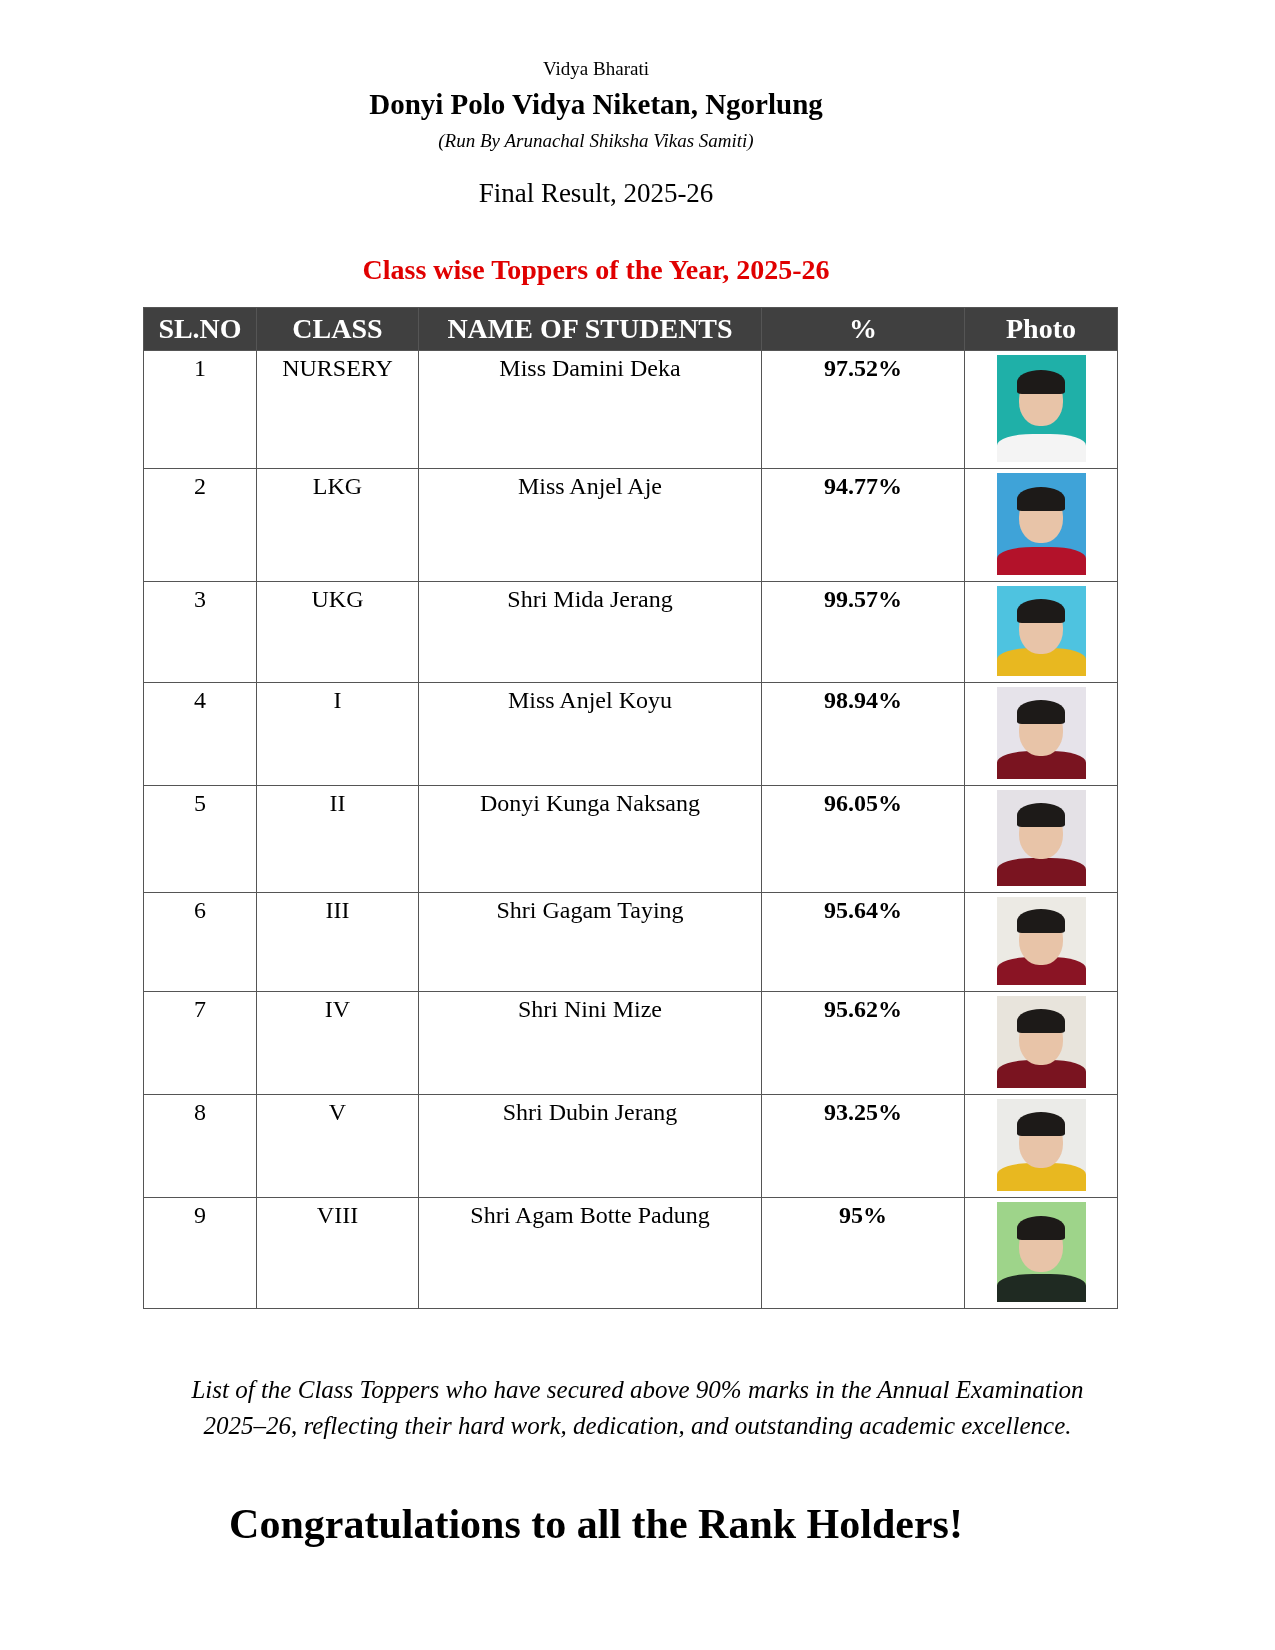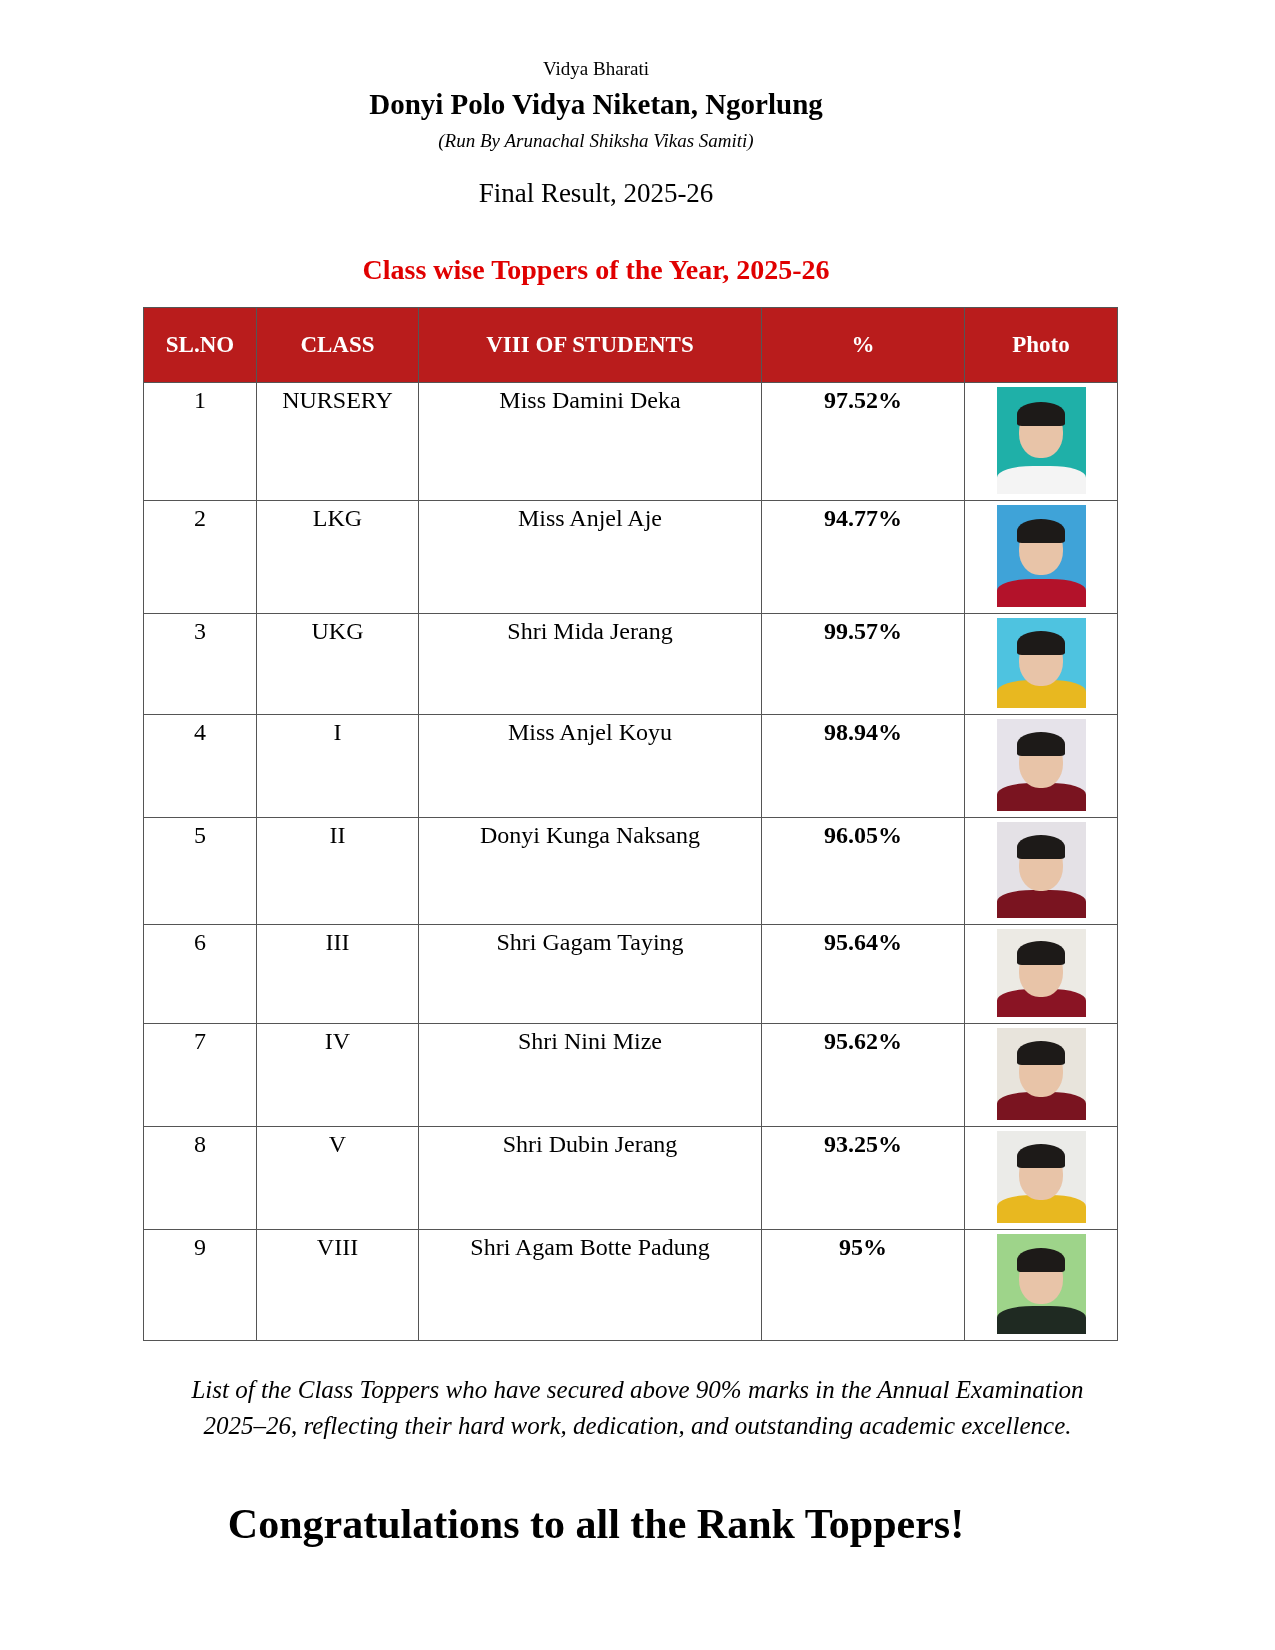--- a/index.html
+++ b/index.html
@@ -5,21 +5,21 @@
   html, body { margin:0; padding:0; background:#ffffff; }
   body { width:1275px; height:1650px; position:relative; font-family:"Liberation Serif", "DejaVu Serif", serif; color:#000; }
   .center { position:absolute; left:0; width:1192px; text-align:center; }
   .org { top:58px; font-size:19px; }
   .school { top:88px; font-size:29px; font-weight:bold; }
   .runby { top:130px; font-size:19px; font-style:italic; }
   .final { top:178px; font-size:27px; }
   .final span { }
   .toppers { top:254px; font-size:28px; font-weight:bold; color:#e00000; }
   table.results { position:absolute; left:143px; top:307px; width:974px; border-collapse:collapse; table-layout:fixed; }
-  table.results th { background:#b91c1c; color:#ffffff; font-size:23px; font-weight:bold; height:42px; border:1.5px solid #555; padding:16px; text-align:center; }
+  table.results th { background:#404040; color:#ffffff; font-size:28px; font-weight:bold; height:42px; border:1.5px solid #555; padding:0; text-align:center; }
   table.results td { border:1.5px solid #555; vertical-align:top; font-size:24px; padding:4px 6px 0 6px; }
   td.c-num, td.c-class { text-align:center; }
   td.c-name { text-align:center; padding-left:10px; }
   td.c-pct { text-align:center; font-weight:bold; }
   td.c-photo { padding:2px 0 0 0; text-align:center; }
   .photo { display:inline-block; width:89px; position:relative; overflow:hidden; }
   .photo .head { position:absolute; left:22px; width:44px; height:52px; border-radius:50% 50% 46% 46%; background:#e8c4a8; }
   .photo .hair { position:absolute; left:20px; width:48px; height:24px; border-radius:50% 50% 10% 10%; background:#1d1a18; }
   .photo .body { position:absolute; left:0; right:0; bottom:0; height:28px; border-radius:40% 40% 0 0; }
   .desc { top:1372px; left:190px; width:895px; font-size:25px; font-style:italic; line-height:36px; }
@@ -39,21 +39,21 @@
     <col style="width:113px">
       <col style="width:162px">
       <col style="width:343px">
       <col style="width:203px">
       <col style="width:153px">
   </colgroup>
   <thead>
     <tr>
       <th>SL.NO</th>
       <th>CLASS</th>
-      <th>VIII OF STUDENTS</th>
+      <th>NAME OF STUDENTS</th>
       <th>%</th>
       <th>Photo</th>
     </tr>
   </thead>
   <tbody id="rows">
       <tr style="height: 107px;">
         <td class="c-num">1</td>
         <td class="c-class">NURSERY</td>
         <td class="c-name">Miss Damini Deka</td>
         <td class="c-pct">97.52%</td>
@@ -112,13 +112,13 @@
         <td class="c-num">9</td>
         <td class="c-class">VIII</td>
         <td class="c-name">Shri Agam Botte Padung</td>
         <td class="c-pct">95%</td>
         <td class="c-photo"><div class="photo" style="height: 100px; background: rgb(158, 212, 138);"><div class="body" style="background: rgb(31, 42, 34);"></div><div class="head" style="top: 18px;"></div><div class="hair" style="top: 14px;"></div></div></td>
       </tr>
     </tbody>
 </table>
 
 <div class="center desc">List of the Class Toppers who have secured above 90% marks in the Annual Examination 2025–26, reflecting their hard work, dedication, and outstanding academic excellence.</div>
-<div class="center congrats">Congratulations to all the Rank Toppers!</div>
+<div class="center congrats">Congratulations to all the Rank Holders!</div>
 
 </body></html>

